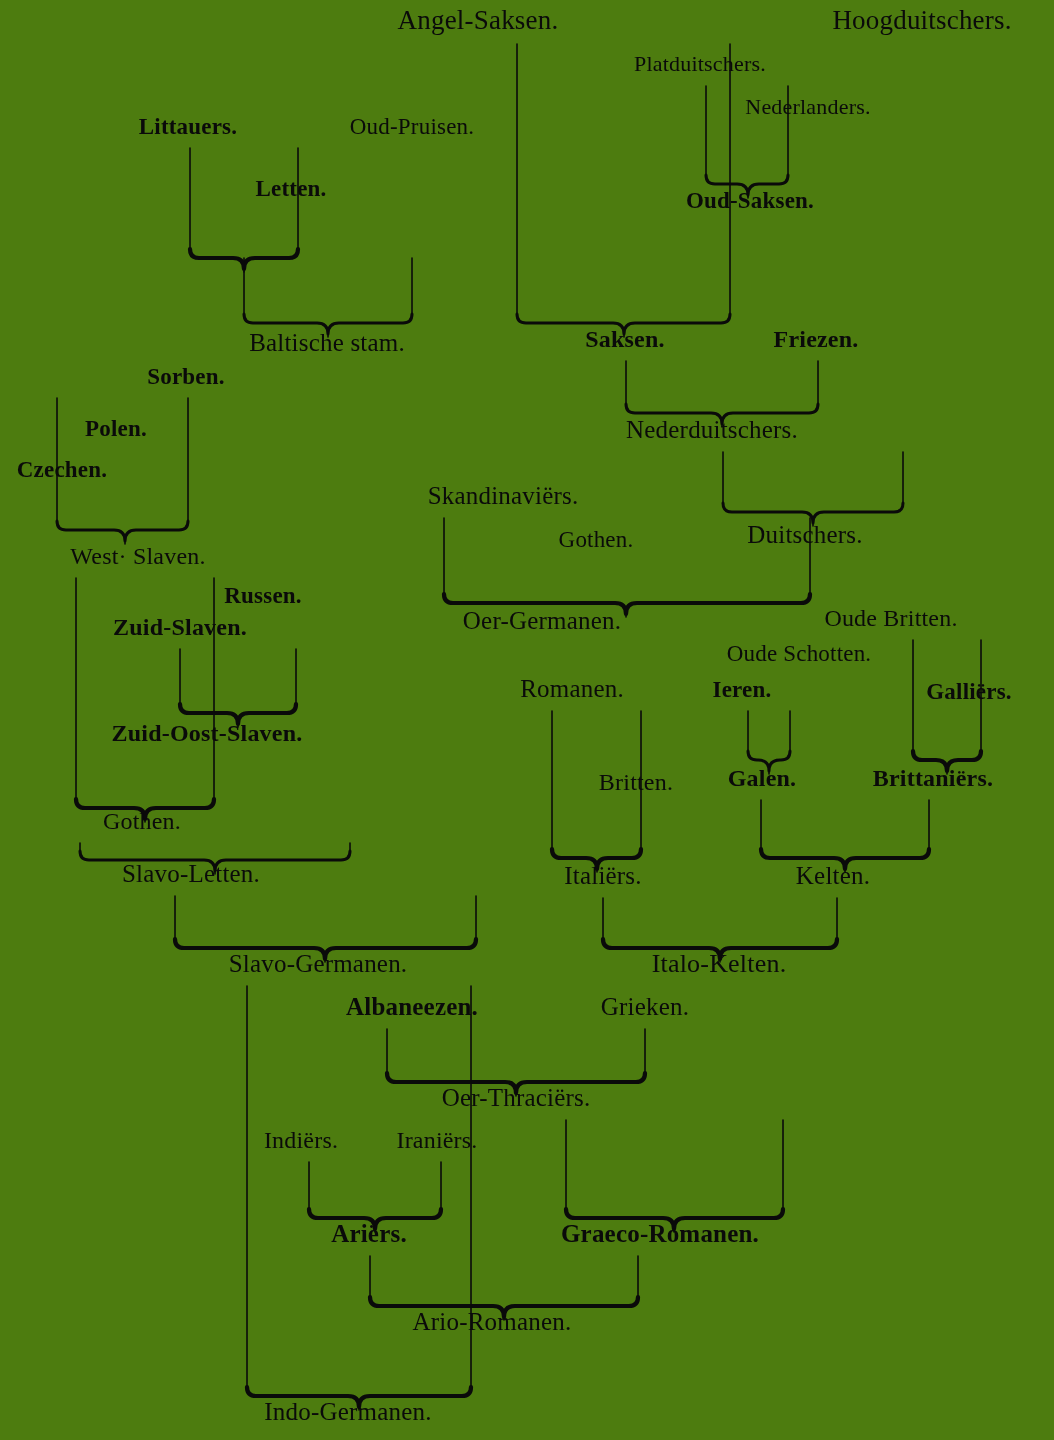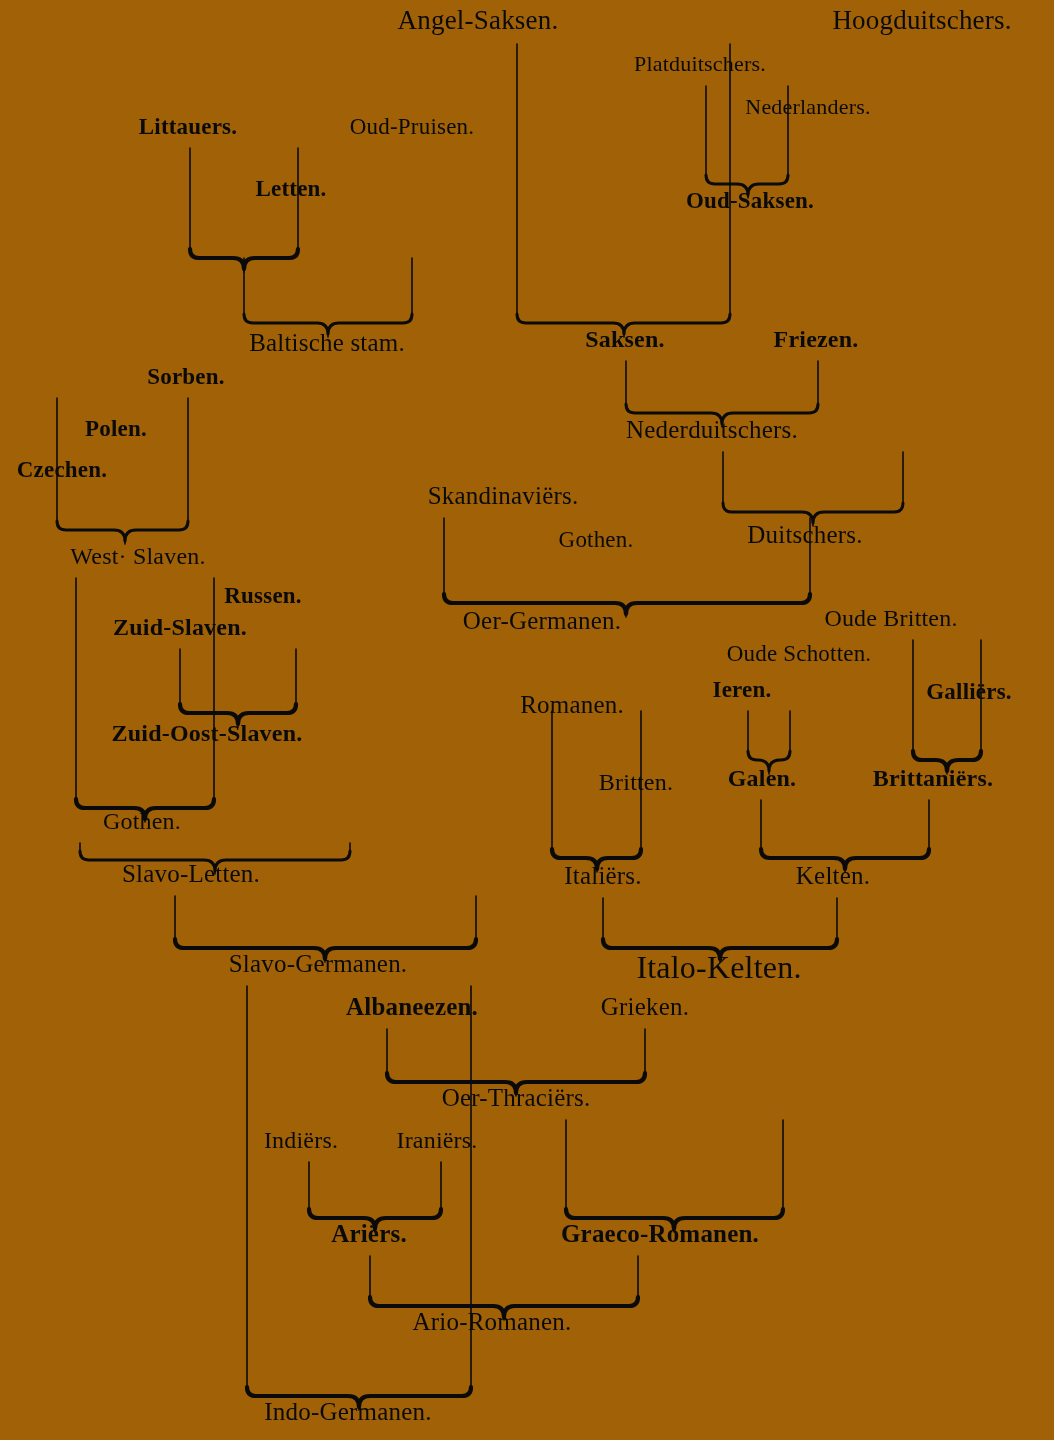--- a/index.html
+++ b/index.html
@@ -5,21 +5,21 @@
 <style>
   html, body {
     margin: 0;
     padding: 0;
     background: #ffffff;
   }
   #tree-root {
     position: relative;
     width: 1054px;
     height: 1440px;
-    background: #a16207;
+    background: #4d7c0f;
     overflow: hidden;
     font-family: "Liberation Serif", "DejaVu Serif", serif;
   }
   #brace-layer {
     position: absolute;
     left: 0;
     top: 0;
     width: 1054px;
     height: 1440px;
     pointer-events: none;
@@ -180,33 +180,33 @@
       <div class="node-label w-bold" style="left: 62px; top: 458px; font-size: 23px;">Czechen.</div>
       <div class="node-label w-normal" style="left: 503px; top: 483px; font-size: 25px;">Skandinaviërs.</div>
       <div class="node-label w-normal" style="left: 596px; top: 528px; font-size: 23px;">Gothen.</div>
       <div class="node-label w-normal" style="left: 805px; top: 522px; font-size: 25px;">Duitschers.</div>
       <div class="node-label w-normal" style="left: 138px; top: 544px; font-size: 24px; text-align: right;">West· Slaven.</div>
       <div class="node-label w-bold" style="left: 263px; top: 584px; font-size: 23px;">Russen.</div>
       <div class="node-label w-normal" style="left: 542px; top: 608px; font-size: 25px;">Oer-Germanen.</div>
       <div class="node-label w-normal" style="left: 891px; top: 606px; font-size: 24px;">Oude Britten.</div>
       <div class="node-label w-bold" style="left: 180px; top: 615px; font-size: 24px;">Zuid-Slaven.</div>
       <div class="node-label w-normal" style="left: 799px; top: 642px; font-size: 23px;">Oude Schotten.</div>
-      <div class="node-label w-normal" style="left: 572px; top: 676px; font-size: 25px; margin-top: 16px;">Romanen.</div>
+      <div class="node-label w-normal" style="left: 572px; top: 676px; font-size: 25px;">Romanen.</div>
       <div class="node-label w-bold" style="left: 742px; top: 678px; font-size: 23px;">Ieren.</div>
       <div class="node-label w-bold" style="left: 969px; top: 680px; font-size: 23px;">Galliërs.</div>
       <div class="node-label w-bold" style="left: 207px; top: 721px; font-size: 24px;">Zuid-Oost-Slaven.</div>
       <div class="node-label w-normal" style="left: 636px; top: 770px; font-size: 24px;">Britten.</div>
       <div class="node-label w-bold" style="left: 762px; top: 766px; font-size: 24px;">Galen.</div>
       <div class="node-label w-bold" style="left: 933px; top: 766px; font-size: 24px;">Brittaniërs.</div>
       <div class="node-label w-normal" style="left: 142px; top: 809px; font-size: 24px;">Gothen.</div>
       <div class="node-label w-normal" style="left: 603px; top: 863px; font-size: 25px;">Italiërs.</div>
       <div class="node-label w-normal" style="left: 833px; top: 863px; font-size: 25px;">Kelten.</div>
       <div class="node-label w-normal" style="left: 191px; top: 861px; font-size: 25px;">Slavo-Letten.</div>
       <div class="node-label w-normal" style="left: 318px; top: 951px; font-size: 25px;">Slavo-Germanen.</div>
-      <div class="node-label w-normal" style="left: 719px; top: 951px; font-size: 32px; text-align: right;">Italo-Kelten.</div>
+      <div class="node-label w-normal" style="left: 719px; top: 951px; font-size: 26px; text-align: right;">Italo-Kelten.</div>
       <div class="node-label w-bold" style="left: 412px; top: 994px; font-size: 25px;">Albaneezen.</div>
       <div class="node-label w-normal" style="left: 645px; top: 994px; font-size: 25px;">Grieken.</div>
       <div class="node-label w-normal" style="left: 516px; top: 1085px; font-size: 25px;">Oer-Thraciërs.</div>
       <div class="node-label w-normal" style="left: 301px; top: 1128px; font-size: 24px;">Indiërs.</div>
       <div class="node-label w-normal" style="left: 437px; top: 1128px; font-size: 24px;">Iraniërs.</div>
       <div class="node-label w-bold" style="left: 369px; top: 1221px; font-size: 25px;">Ariërs.</div>
       <div class="node-label w-bold" style="left: 660px; top: 1221px; font-size: 25px;">Graeco-Romanen.</div>
       <div class="node-label w-normal" style="left: 492px; top: 1309px; font-size: 25px;">Ario-Romanen.</div>
       <div class="node-label w-normal" style="left: 348px; top: 1399px; font-size: 25px;">Indo-Germanen.</div>
     </div>

